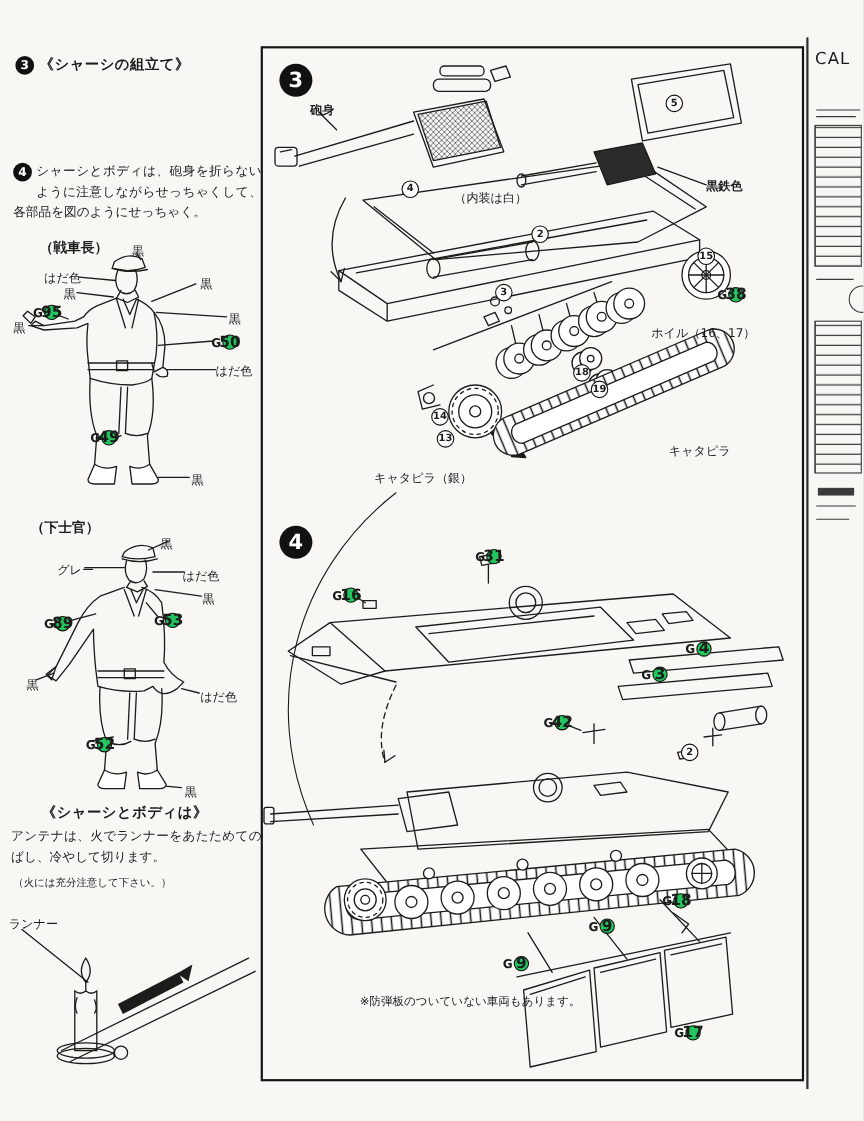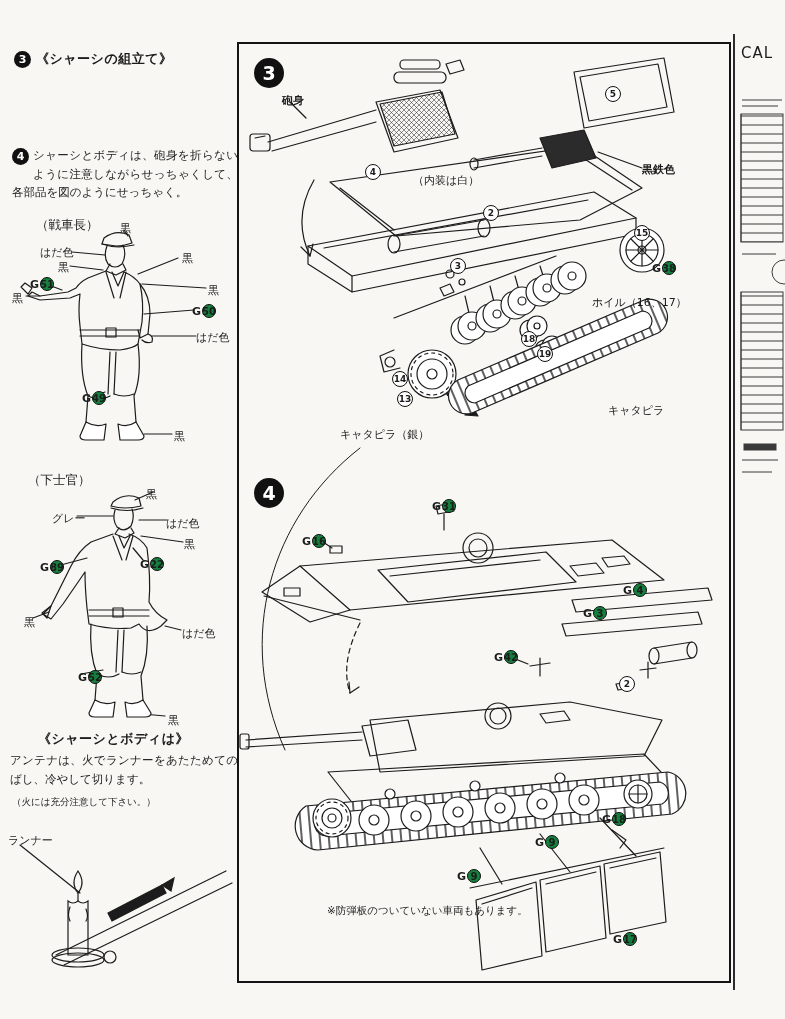--- a/index.html
+++ b/index.html
@@ -3,28 +3,28 @@
 <meta charset="utf-8">
 <style>
   * { margin:0; padding:0; box-sizing:border-box; }
   html,body { background:#dedcd6; }
   body { font-family:"DejaVu Sans", sans-serif; color:#1b1b1b; }
   .sheet { position:relative; width:785px; height:1019px; background:#f8f7f3; overflow:hidden; }
   .abs { position:absolute; }
   .body-text { font-size:11.5px; line-height:1.62; text-align:justify; }
   .h-line { display:flex; align-items:center; gap:5px; }
   .h-title { font-weight:bold; font-size:13px; letter-spacing:0.5px; }
-  .fig-title { font-weight:normal; font-size:12.5px; }
+  .fig-title { font-weight:bold; font-size:12.5px; }
   .badge { display:inline-flex; align-items:center; justify-content:center; background:#111; color:#fff; border-radius:50%; font-weight:bold; }
   .badge.sm { width:17px; height:17px; font-size:11px; flex:0 0 auto; }
   .badge.sm.inline { float:left; margin:2px 4px 0 0; }
   .badge.lg { width:30px; height:30px; font-size:19px; }
   .circ-num { display:inline-flex; width:16px; height:16px; border:1.3px solid #111; border-radius:50%; align-items:center; justify-content:center; font-size:9px; background:#fff; font-weight:600; }
   .glabel { display:inline-flex; align-items:center; gap:1px; font-size:11px; font-weight:600; white-space:nowrap; }
-  .glabel .n { display:inline-flex; width:14px; height:14px; border:1.2px solid #111; border-radius:50%; align-items:center; justify-content:center; font-size:10px; background:#15803d; }
+  .glabel .n { display:inline-flex; width:14px; height:14px; border:1.2px solid #111; border-radius:50%; align-items:center; justify-content:center; font-size:14px; background:#22c55e; }
   .callout { font-size:11px; white-space:nowrap; }
   .note { font-size:10.5px; }
   .small-note { font-size:9.5px; }
   .main-box { border:2.5px solid #141414; background:transparent; }
   .edge-line { background:#2c2c2c; }
   .edge-caption { font-size:15px; letter-spacing:1px; }
   svg { overflow:visible; display:block; }
 </style>
 </head>
 <body>
@@ -97,21 +97,21 @@
   <span class="callout abs" style="left:120px;top:221px">黒</span>
   <span class="callout abs" style="left:40px;top:245px">はだ色</span>
   <span class="callout abs" style="left:58px;top:260px">黒</span>
   <span class="callout abs" style="left:182px;top:251px">黒</span>
   <span class="callout abs" style="left:12px;top:291px">黒</span>
   <span class="callout abs" style="left:208px;top:283px">黒</span>
   <span class="callout abs" style="left:196px;top:330px">はだ色</span>
   <span class="callout abs" style="left:174px;top:429px">黒</span>
   <span class="glabel abs" style="left:30px;top:277px">
       <span>G</span>
-      <span class="n">51</span>
+      <span class="n">95</span>
     </span>
   <span class="glabel abs" style="left:192px;top:304px">
       <span>G</span>
       <span class="n">50</span>
     </span>
   <span class="glabel abs" style="left:82px;top:391px">
       <span>G</span>
       <span class="n">49</span>
     </span>
 
@@ -149,21 +149,21 @@
   <span class="callout abs" style="left:184px;top:537px">黒</span>
   <span class="callout abs" style="left:24px;top:615px">黒</span>
   <span class="callout abs" style="left:182px;top:626px">はだ色</span>
   <span class="callout abs" style="left:168px;top:713px">黒</span>
   <span class="glabel abs" style="left:40px;top:560px">
       <span>G</span>
       <span class="n">89</span>
     </span>
   <span class="glabel abs" style="left:140px;top:557px">
       <span>G</span>
-      <span class="n">22</span>
+      <span class="n">53</span>
     </span>
   <span class="glabel abs" style="left:78px;top:670px">
       <span>G</span>
       <span class="n">52</span>
     </span>
 
   <div class="abs h-title" style="left:38px;top:730px">《シャーシとボディは》</div>
   <div class="abs body-text" style="left:10px;top:751px;width:228px">アンテナは、火でランナーをあたためてのばし、冷やして切ります。</div>
   <div class="abs small-note" style="left:12px;top:796px">（火には充分注意して下さい。）</div>
   <div class="abs callout" style="left:8px;top:833px">ランナー</div>

